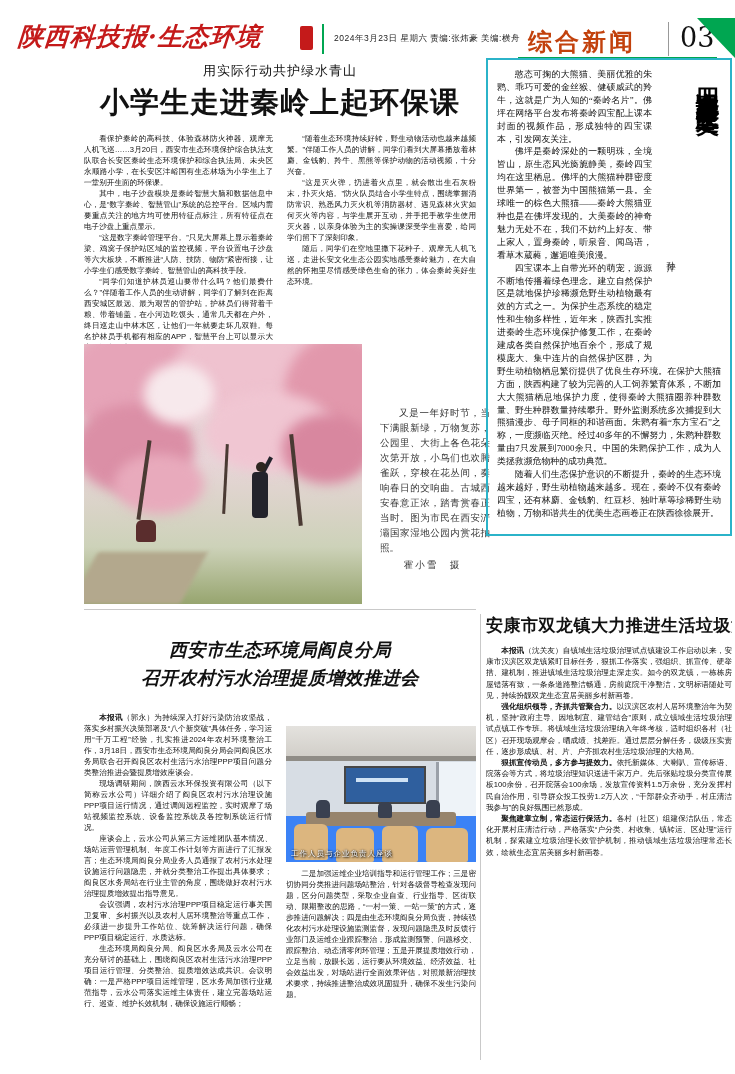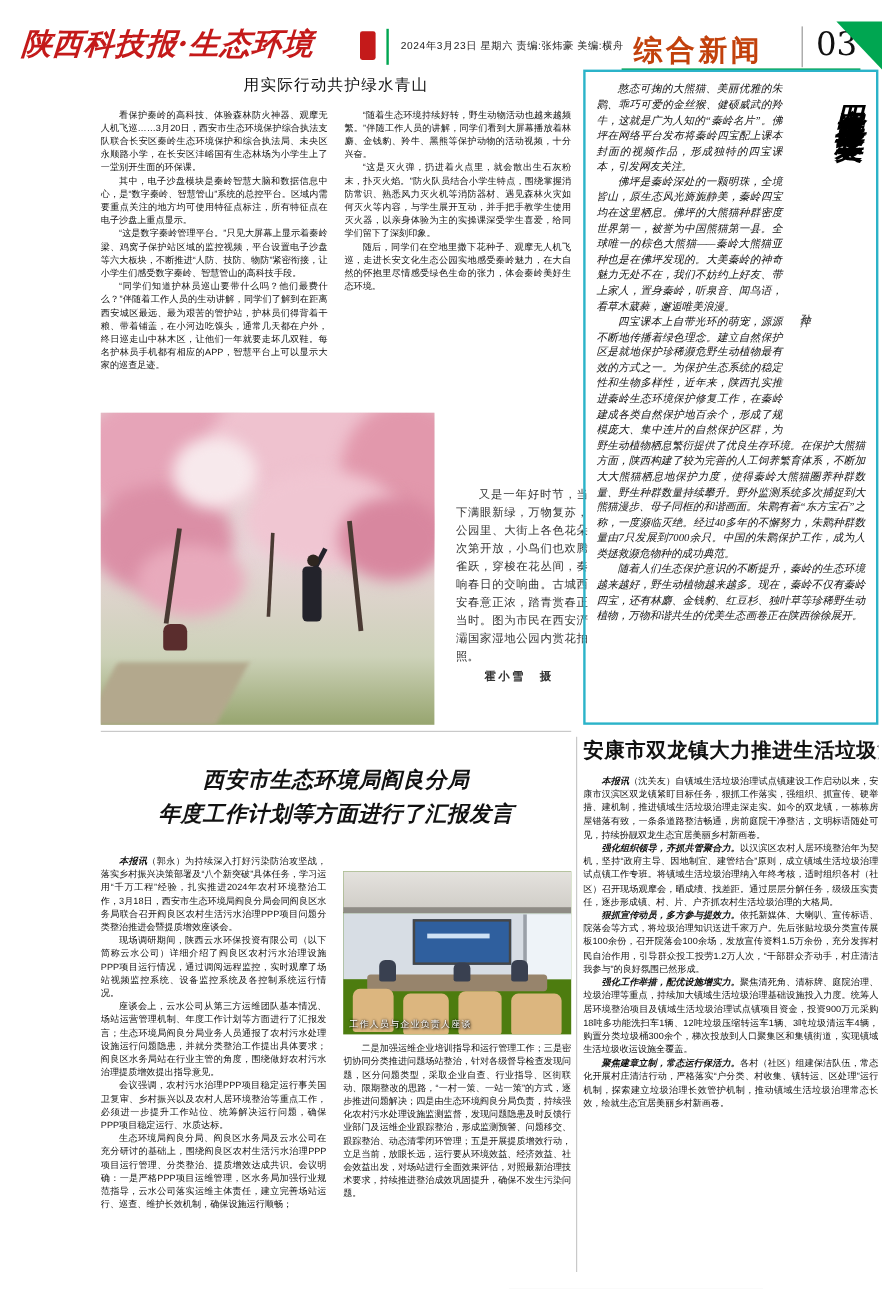--- a/index.html
+++ b/index.html
@@ -33,42 +33,42 @@
   .figure1-body{position:absolute;left:168px;top:128px;width:16px;height:46px;background:#23232b;border-radius:4px;}
   .figure1-head{position:absolute;left:172px;top:118px;width:10px;height:10px;background:#2e2620;border-radius:50%;}
   .figure1-arm{position:absolute;left:180px;top:112px;width:4px;height:22px;background:#23232b;transform:rotate(28deg);}
   .figure2{position:absolute;left:52px;top:176px;width:20px;height:22px;background:#5a2d2d;border-radius:6px 6px 3px 3px;}
   .path{position:absolute;left:0;top:208px;width:110px;height:52px;background:#b3a88d;transform:skewX(-28deg);filter:blur(2px);}
   
   .caption-block{position:absolute;left:380px;top:406px;width:110px;height:200px;
                  font-family:"Liberation Serif","DejaVu Serif",serif;font-size:9.5px;line-height:15px;
                  color:#333;text-align:justify;overflow:hidden;}
   .caption-block .cap-text{text-indent:2em;margin:0;}
-  .caption-block .credit{margin:2px 0 0 0;padding-left:2.5em;letter-spacing:2px;font-weight:bold;}
-  
-  .sidebar-box{position:absolute;left:486px;top:58px;width:246px;height:546px;border:2px solid #2bb3c9;
-               box-sizing:border-box;padding:8px 9px;overflow:hidden;font-style:italic;}
+  .caption-block .credit{margin:2px 0 0 0;padding-left:2.5em;letter-spacing:2px;}
+  
+  .sidebar-box{position:absolute;left:486px;top:58px;width:246px;height:478px;border:2px solid #2bb3c9;
+               box-sizing:border-box;padding:8px 9px;overflow:hidden;}
   .sb-titlewrap{float:right;width:64px;height:296px;margin-left:5px;position:relative;}
   .sb-title{position:absolute;right:0;top:2px;writing-mode:vertical-rl;font-size:23px;font-weight:bold;
             letter-spacing:2px;line-height:1.2;color:#000;}
   .sb-author{position:absolute;right:44px;top:186px;writing-mode:vertical-rl;font-size:9px;color:#333;letter-spacing:2px;}
   .sb-body{font-family:"Liberation Serif","DejaVu Serif",serif;font-size:8.9px;line-height:12.9px;
            text-align:justify;color:#111;}
   .sb-body p{margin:0;text-indent:2em;}
   
   .h-rule{position:absolute;left:84px;top:609px;width:392px;height:1px;background:#c9c9c9;}
   .v-rule{position:absolute;left:480px;top:614px;width:0;height:446px;border-left:1px solid #c9c9c9;}
   
   .meeting{position:absolute;left:84px;top:616px;width:392px;height:450px;}
   .meeting-title{margin-top:20px;text-align:center;font-size:18px;font-weight:bold;line-height:28px;letter-spacing:0.5px;font-style:italic;}
   .m-col1{position:absolute;left:0;top:96px;width:188px;height:352px;font-size:7.6px;line-height:11px;
           text-align:justify;overflow:hidden;}
   .m-col1 p,.m-col2 p{margin:0;text-indent:2em;}
-  .m-bold{font-weight:bold;font-style:italic;}
-  .photo2{position:absolute;left:202px;top:110px;width:190px;height:136px;overflow:hidden;background:#4d7c0f;}
+  .m-bold{font-weight:bold;}
+  .photo2{position:absolute;left:202px;top:110px;width:190px;height:136px;overflow:hidden;background:#3b82f6;}
   .ph2-ceiling{position:absolute;left:0;top:0;width:190px;height:34px;background:linear-gradient(#e4e2de,#cfccc6);}
   .ph2-beam{position:absolute;left:0;top:30px;width:190px;height:5px;background:#8f8c86;}
   .ph2-wall{position:absolute;left:0;top:35px;width:190px;height:55px;background:#d7dde4;}
   .ph2-screen{position:absolute;left:58px;top:40px;width:78px;height:34px;background:#2f5f9e;border:2px solid #464646;}
   .ph2-screenline{position:absolute;left:70px;top:52px;width:52px;height:4px;background:#cfe2f5;}
   .ph2-window{position:absolute;left:150px;top:36px;width:40px;height:54px;background:#eef3f8;border-left:3px solid #9aa0a8;}
   .ph2-table{position:absolute;left:20px;top:86px;width:150px;height:14px;background:#97846c;border-radius:3px;}
   .ph2-chair{position:absolute;background:#dcb67f;border-radius:6px 6px 2px 2px;}
   .ph2-person{position:absolute;background:#394050;border-radius:5px 5px 2px 2px;}
   .photo2-caption{position:absolute;left:5px;bottom:3px;color:#fff;font-size:7.5px;letter-spacing:1px;
@@ -93,20 +93,21 @@
     <div class="dateline">2024年3月23日 星期六  责编:张炜豪  美编:横舟</div>
     <div class="section-name">综合新闻</div>
     <div class="head-gray-rule"></div>
     <div class="page-number">03</div>
     <div class="corner-triangle"></div>
     <div class="head-underline"></div>
   </div>
 
   <div class="main-article">
     <div class="kicker">用实际行动共护绿水青山</div>
+    <div class="main-title">小学生走进秦岭上起环保课</div>
     <div class="main-body">
       <p>看保护秦岭的高科技、体验森林防火神器、观摩无人机飞巡……3月20日，西安市生态环境保护综合执法支队联合长安区秦岭生态环境保护和综合执法局、未央区永顺路小学，在长安区沣峪国有生态林场为小学生上了一堂别开生面的环保课。</p>
       <p>其中，电子沙盘模块是秦岭智慧大脑和数据信息中心，是“数字秦岭、智慧管山”系统的总控平台。区域内需要重点关注的地方均可使用特征点标注，所有特征点在电子沙盘上重点显示。</p>
       <p>“这是数字秦岭管理平台。”只见大屏幕上显示着秦岭梁、鸡窝子保护站区域的监控视频，平台设置电子沙盘等六大板块，不断推进“人防、技防、物防”紧密衔接，让小学生们感受数字秦岭、智慧管山的高科技手段。</p>
       <p>“同学们知道护林员巡山要带什么吗？他们最费什么？”伴随着工作人员的生动讲解，同学们了解到在距离西安城区最远、最为艰苦的管护站，护林员们得背着干粮、带着铺盖，在小河边吃馍头，通常几天都在户外，终日巡走山中林木区，让他们一年就要走坏几双鞋。每名护林员手机都有相应的APP，智慧平台上可以显示大家的巡查足迹。</p>
       <p>“随着生态环境持续好转，野生动物活动也越来越频繁。”伴随工作人员的讲解，同学们看到大屏幕播放着林麝、金钱豹、羚牛、黑熊等保护动物的活动视频，十分兴奋。</p>
       <p>“这是灭火弹，扔进着火点里，就会散出生石灰粉末，扑灭火焰。”防火队员结合小学生特点，围绕掌握消防常识、熟悉风力灭火机等消防器材、遇见森林火灾如何灭火等内容，与学生展开互动，并手把手教学生使用灭火器，以亲身体验为主的实操课深受学生喜爱，给同学们留下了深刻印象。</p>
       <p>随后，同学们在空地里撒下花种子、观摩无人机飞巡，走进长安文化生态公园实地感受秦岭魅力，在大自然的怀抱里尽情感受绿色生命的张力，体会秦岭美好生态环境。</p>
     </div>
   </div>
@@ -147,21 +148,21 @@
       <p>随着人们生态保护意识的不断提升，秦岭的生态环境越来越好，野生动植物越来越多。现在，秦岭不仅有秦岭四宝，还有林麝、金钱豹、红豆杉、独叶草等珍稀野生动植物，万物和谐共生的优美生态画卷正在陕西徐徐展开。</p>
     </div>
   </div>
 
   <div class="h-rule"></div>
   <div class="v-rule"></div>
 
   <div class="meeting">
     <div class="meeting-title">
       <div>西安市生态环境局阎良分局</div>
-      <div>年度工作计划等方面进行了汇报发言</div>
+      <div>召开农村污水治理提质增效推进会</div>
     </div>
     <div class="m-col1">
       <p><span class="m-bold">本报讯</span><span>（郭永）为持续深入打好污染防治攻坚战，落实乡村振兴决策部署及“八个新突破”具体任务，学习运用“千万工程”经验，扎实推进2024年农村环境整治工作，3月18日，西安市生态环境局阎良分局会同阎良区水务局联合召开阎良区农村生活污水治理PPP项目问题分类整治推进会暨提质增效座谈会。</span></p>
       <p>现场调研期间，陕西云水环保投资有限公司（以下简称云水公司）详细介绍了阎良区农村污水治理设施PPP项目运行情况，通过调阅远程监控，实时观摩了场站视频监控系统、设备监控系统及各控制系统运行情况。</p>
       <p>座谈会上，云水公司从第三方运维团队基本情况、场站运营管理机制、年度工作计划等方面进行了汇报发言；生态环境局阎良分局业务人员通报了农村污水处理设施运行问题隐患，并就分类整治工作提出具体要求；阎良区水务局站在行业主管的角度，围绕做好农村污水治理提质增效提出指导意见。</p>
       <p>会议强调，农村污水治理PPP项目稳定运行事关国卫复审、乡村振兴以及农村人居环境整治等重点工作，必须进一步提升工作站位、统筹解决运行问题，确保PPP项目稳定运行、水质达标。</p>
       <p>生态环境局阎良分局、阎良区水务局及云水公司在充分研讨的基础上，围绕阎良区农村生活污水治理PPP项目运行管理、分类整治、提质增效达成共识。会议明确：一是严格PPP项目运维管理，区水务局加强行业规范指导，云水公司落实运维主体责任，建立完善场站运行、巡查、维护长效机制，确保设施运行顺畅；</p>
     </div>
     <div class="photo2">
       <div class="ph2-ceiling"></div>
@@ -184,18 +185,17 @@
       <p>二是加强运维企业培训指导和运行管理工作；三是密切协同分类推进问题场站整治，针对各级督导检查发现问题，区分问题类型，采取企业自查、行业指导、区街联动、限期整改的思路，“一村一策、一站一策”的方式，逐步推进问题解决；四是由生态环境阎良分局负责，持续强化农村污水处理设施监测监督，发现问题隐患及时反馈行业部门及运维企业跟踪整治，形成监测预警、问题移交、跟踪整治、动态清零闭环管理；五是开展提质增效行动，立足当前，放眼长远，运行要从环境效益、经济效益、社会效益出发，对场站进行全面效果评估，对照最新治理技术要求，持续推进整治成效巩固提升，确保不发生污染问题。</p>
     </div>
   </div>
 
   <div class="waste">
     <div class="waste-title">安康市双龙镇大力推进生活垃圾治理</div>
     <div class="waste-body">
       <p><span class="m-bold">本报讯</span><span>（沈关友）自镇域生活垃圾治理试点镇建设工作启动以来，安康市汉滨区双龙镇紧盯目标任务，狠抓工作落实，强组织、抓宣传、硬举措、建机制，推进镇域生活垃圾治理走深走实。如今的双龙镇，一栋栋房屋错落有致，一条条道路整洁畅通，房前庭院干净整洁，文明标语随处可见，持续扮靓双龙生态宜居美丽乡村新画卷。</span></p>
       <p><span class="m-bold">强化组织领导，齐抓共管聚合力。</span><span>以汉滨区农村人居环境整治年为契机，坚持“政府主导、因地制宜、建管结合”原则，成立镇域生活垃圾治理试点镇工作专班。将镇域生活垃圾治理纳入年终考核，适时组织各村（社区）召开现场观摩会，晒成绩、找差距。通过层层分解任务，级级压实责任，逐步形成镇、村、片、户齐抓农村生活垃圾治理的大格局。</span></p>
       <p><span class="m-bold">狠抓宣传动员，多方参与提效力。</span><span>依托新媒体、大喇叭、宣传标语、院落会等方式，将垃圾治理知识送进千家万户。先后张贴垃圾分类宣传展板100余份，召开院落会100余场，发放宣传资料1.5万余份，充分发挥村民自治作用，引导群众投工投劳1.2万人次，“干部群众齐动手，村庄清洁我参与”的良好氛围已然形成。</span></p>
-      <p><span class="m-bold">强化工作举措，配优设施增实力。</span><span>聚焦清死角、清标牌、庭院治理、垃圾治理等重点，持续加大镇域生活垃圾治理基础设施投入力度。统筹人居环境整治项目及镇域生活垃圾治理试点镇项目资金，投资900万元采购18吨多功能洗扫车1辆、12吨垃圾压缩转运车1辆、3吨垃圾清运车4辆，购置分类垃圾桶300余个，梯次投放到人口聚集区和集镇街道，实现镇域生活垃圾收运设施全覆盖。</span></p>
       <p><span class="m-bold">聚焦建章立制，常态运行保活力。</span><span>各村（社区）组建保洁队伍，常态化开展村庄清洁行动，严格落实“户分类、村收集、镇转运、区处理”运行机制，探索建立垃圾治理长效管护机制，推动镇域生活垃圾治理常态长效，绘就生态宜居美丽乡村新画卷。</span></p>
     </div>
   </div>
 
 </div>
 
 </body></html>

